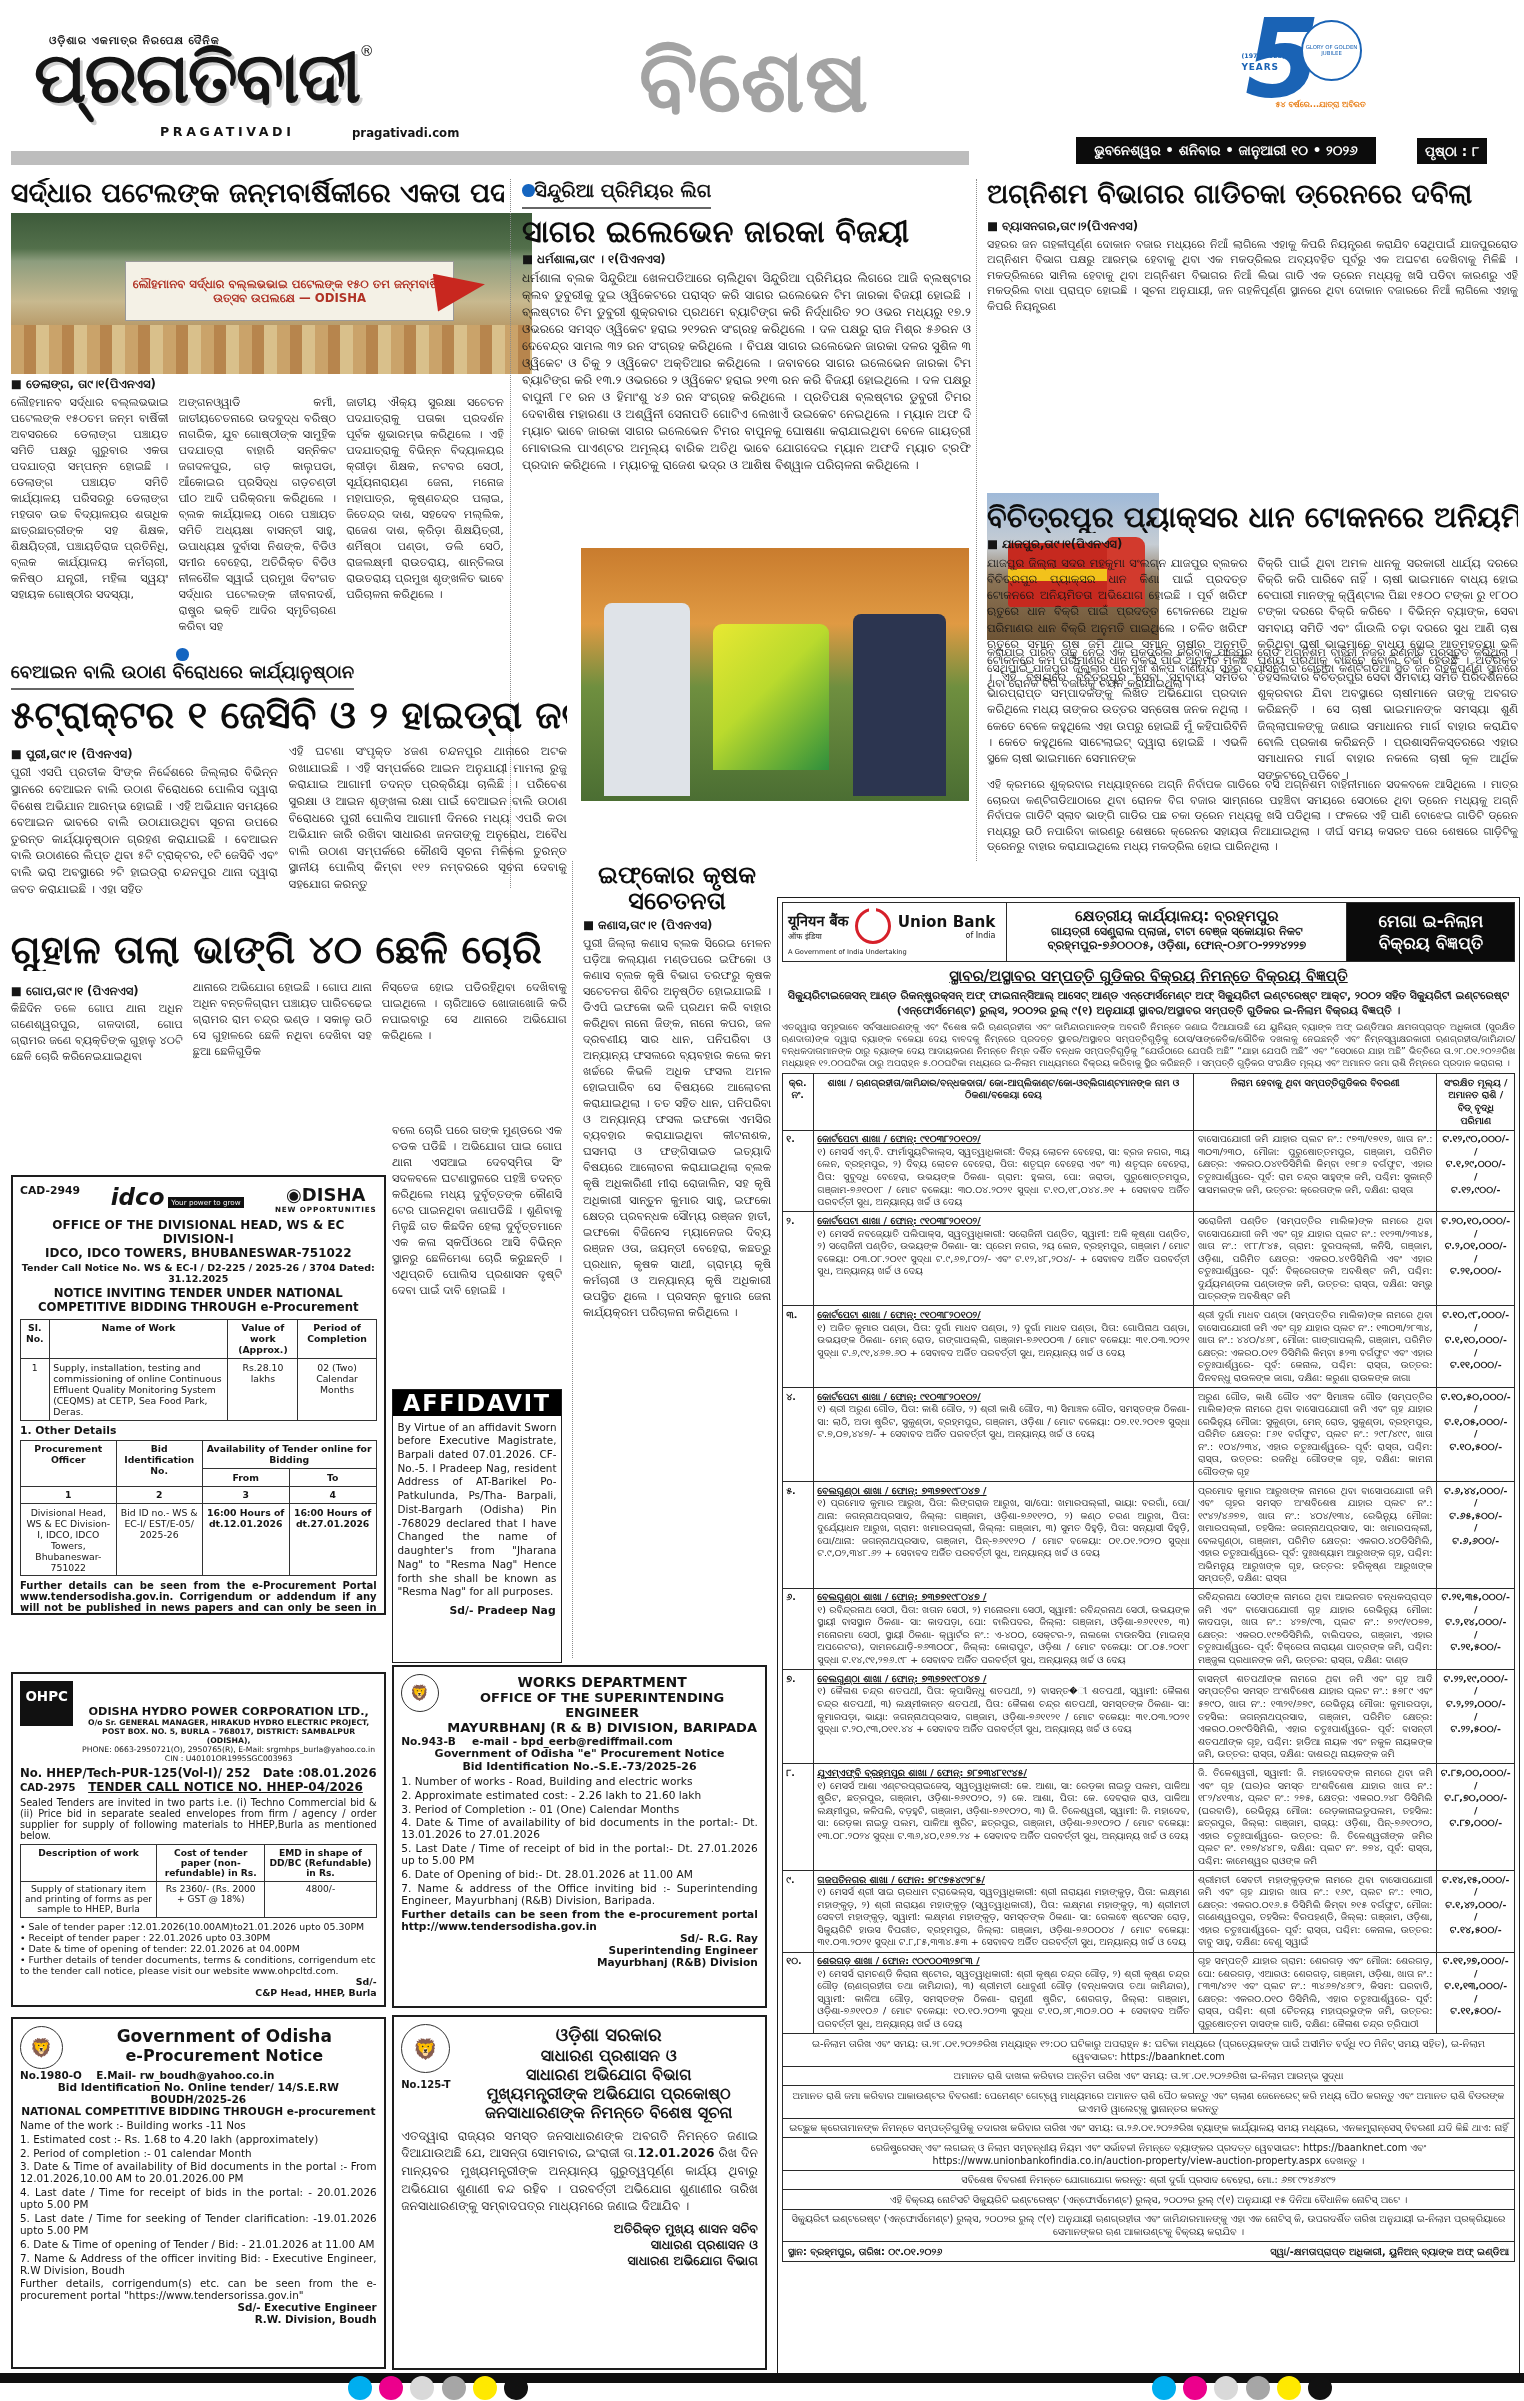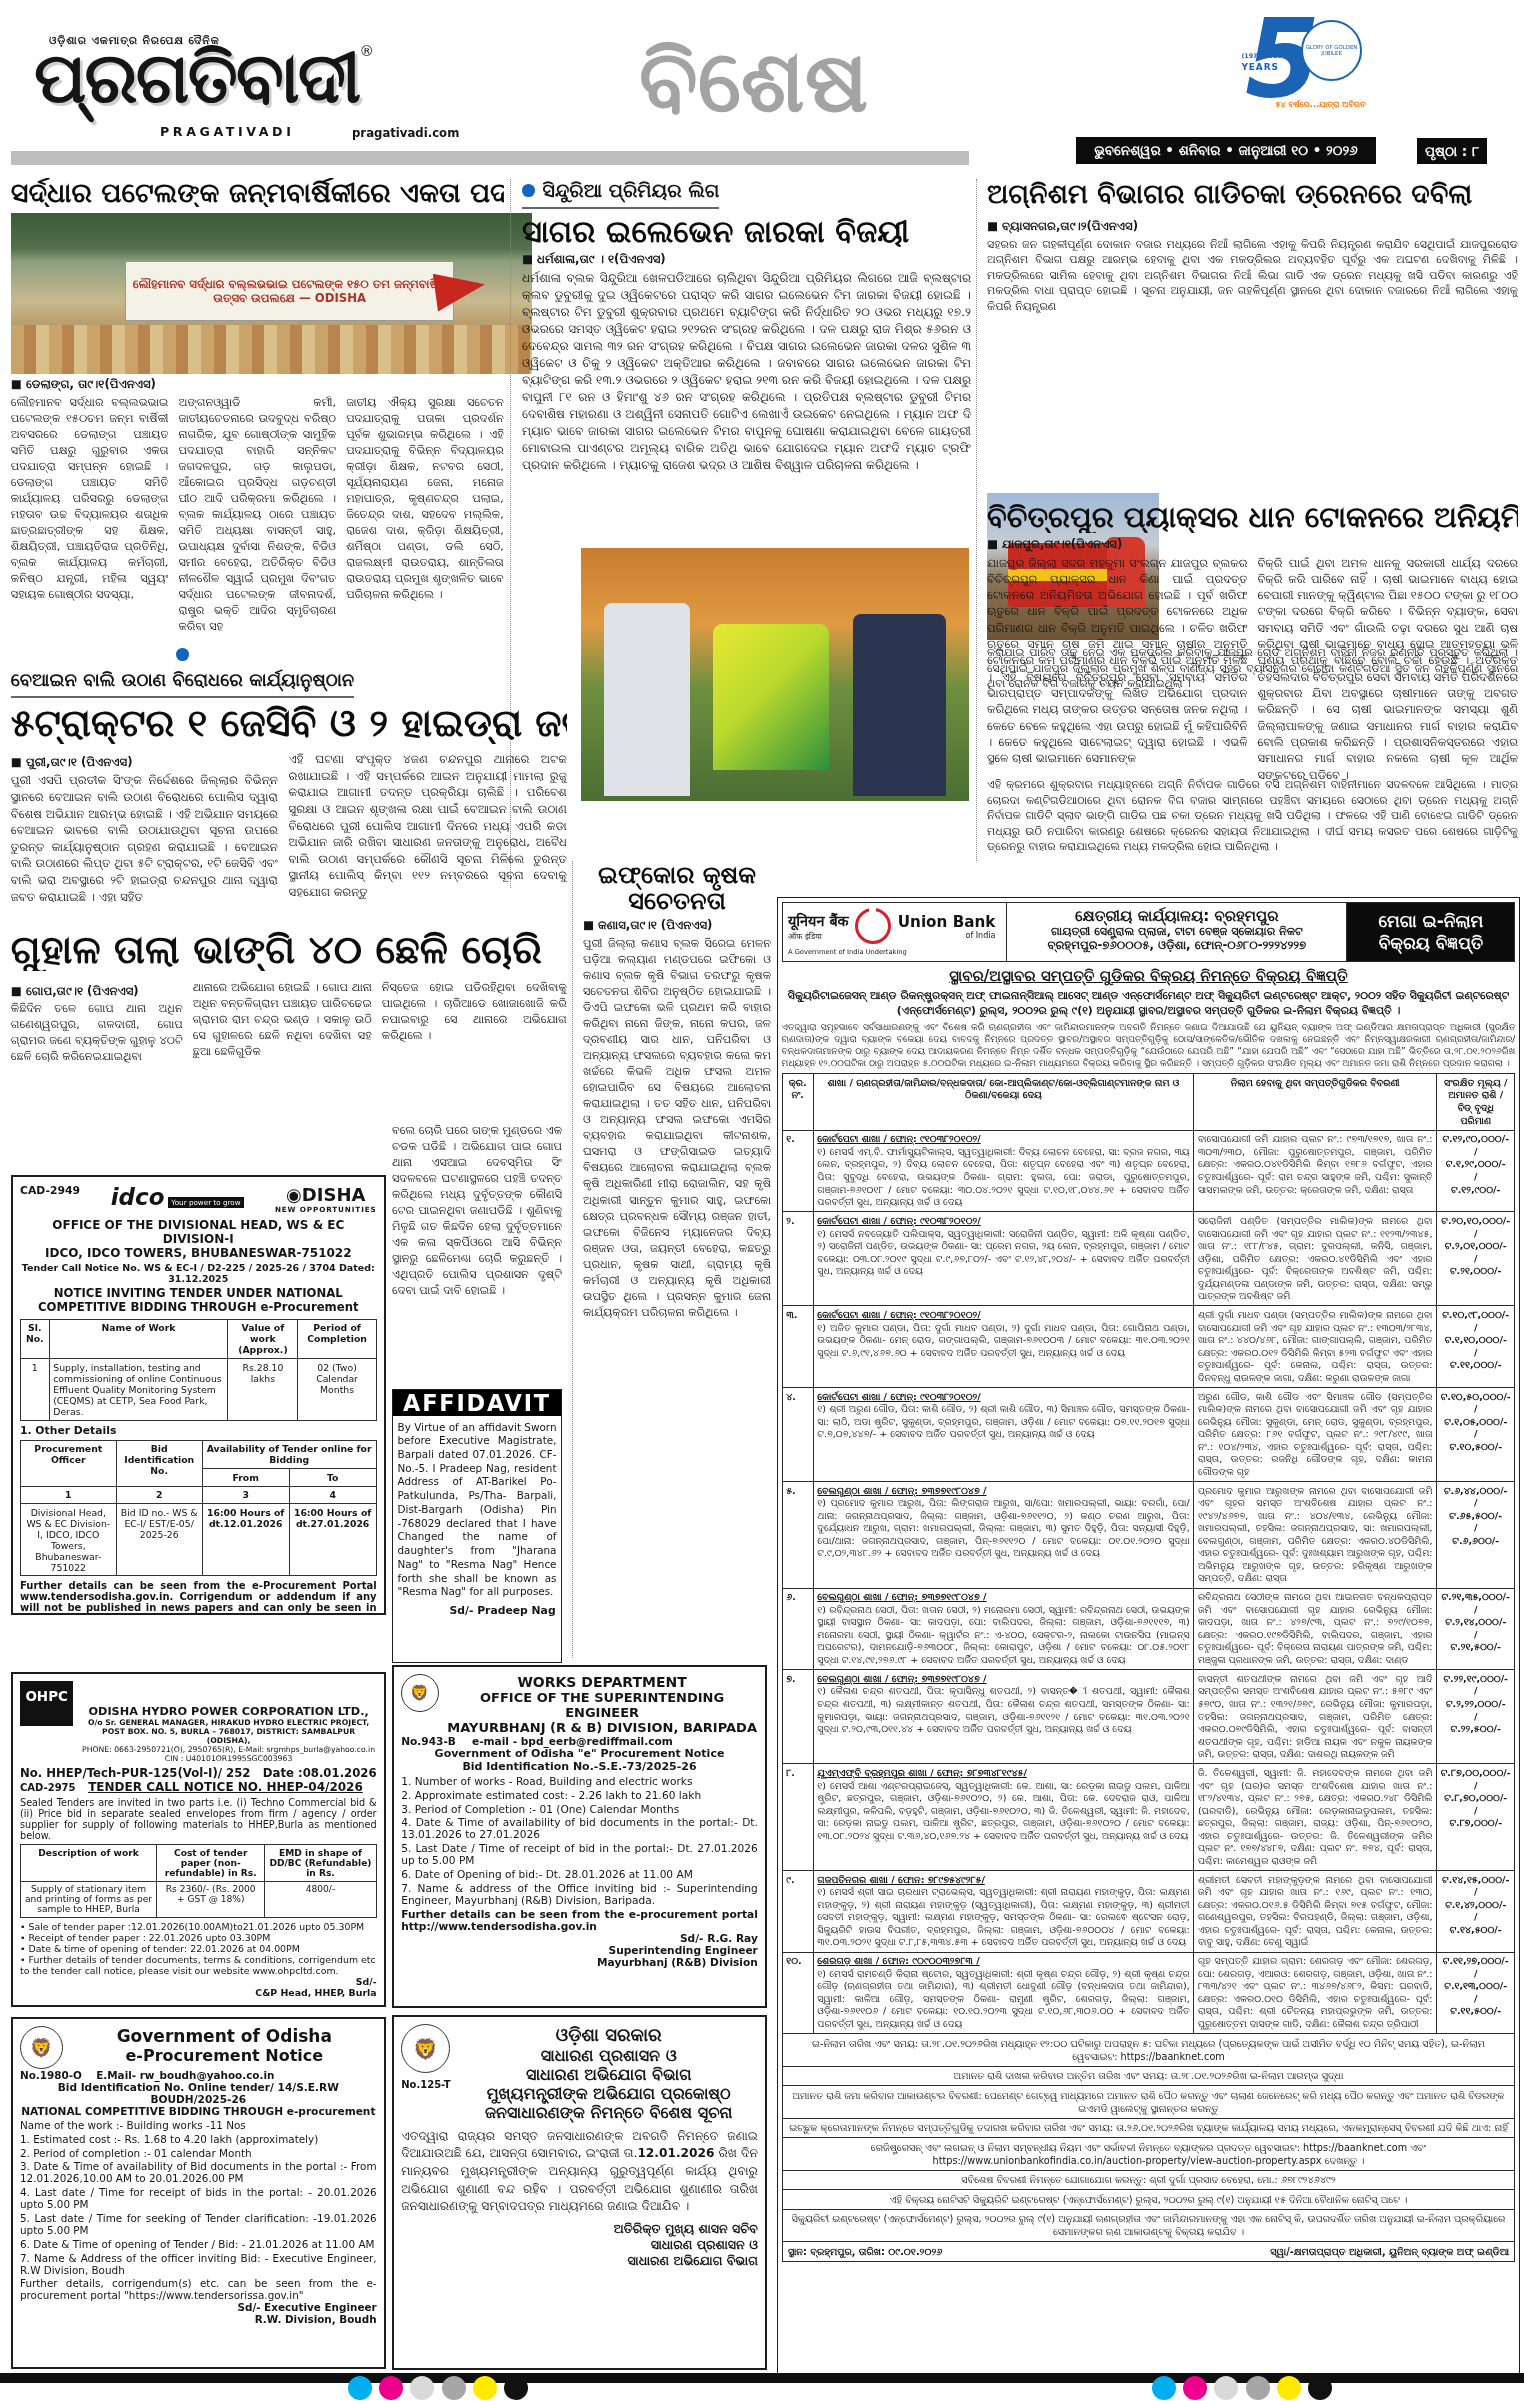--- a/index.html
+++ b/index.html
@@ -22,21 +22,21 @@
   .pagebox{background:#0c0c0c;color:#fff;font-size:13.5px;font-weight:bold;display:flex;align-items:center;justify-content:center;}
   .jub5{font-size:108px;font-weight:900;color:#1a63b5;line-height:1;font-style:italic;}
   .jubseal{width:57px;height:57px;border-radius:50%;border:2.7px solid #1a63b5;background:#fff;
            color:#1a63b5;font-size:5.4px;display:flex;align-items:center;justify-content:center;text-align:center;}
   .jubyears{font-size:9px;font-weight:900;color:#1a63b5;letter-spacing:0.9px;}
   .jubrange{font-size:6.3px;font-weight:bold;color:#1a63b5;}
   .jubtag{font-size:8px;font-weight:bold;color:#e87b10;}
 
   
   .headline{font-weight:900;color:#0d0d0d;line-height:1.08;}
-  .kicker{display:inline-flex;align-items:center;gap:8px;font-weight:900;border-bottom:2.7px double #666;padding-bottom:4.5px;}
+  .kicker{display:inline-flex;align-items:center;font-weight:900;border-bottom:2.7px double #666;padding-bottom:4.5px;}
   .kdot{width:12.6px;height:12.6px;border-radius:50%;background:#1565c0;flex:0 0 auto;}
   .dateline{font-weight:900;font-size:11.7px;margin:3.6px 0;}
   .body-col{font-size:11.3px;line-height:1.42;text-align:justify;overflow:hidden;}
   .cols{display:flex;gap:10px;}
   .cols>div{flex:1;}
   .vdots{border-left:1.8px dotted #8a8a8a;}
 
   
   .ph{position:relative;overflow:hidden;background:#888;}
   .ph-patel{background:linear-gradient(180deg,#3d5a3a 0%,#53704b 22%,#8d9d7e 30%,#c8b98f 55%,#b3925f 75%,#8a6a42 100%);padding-left:28px;}

